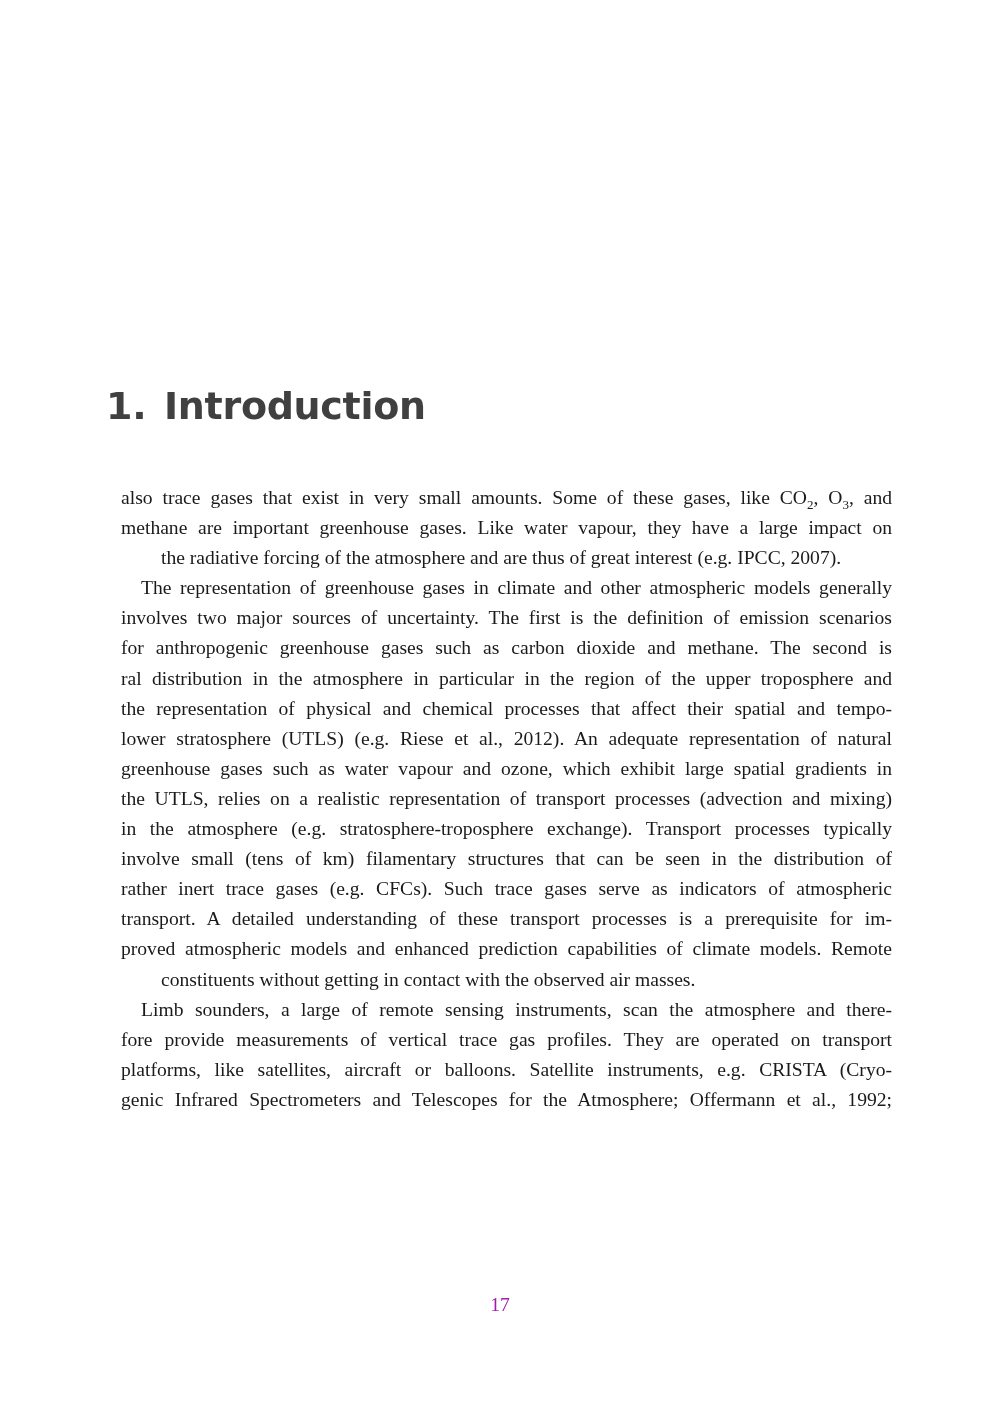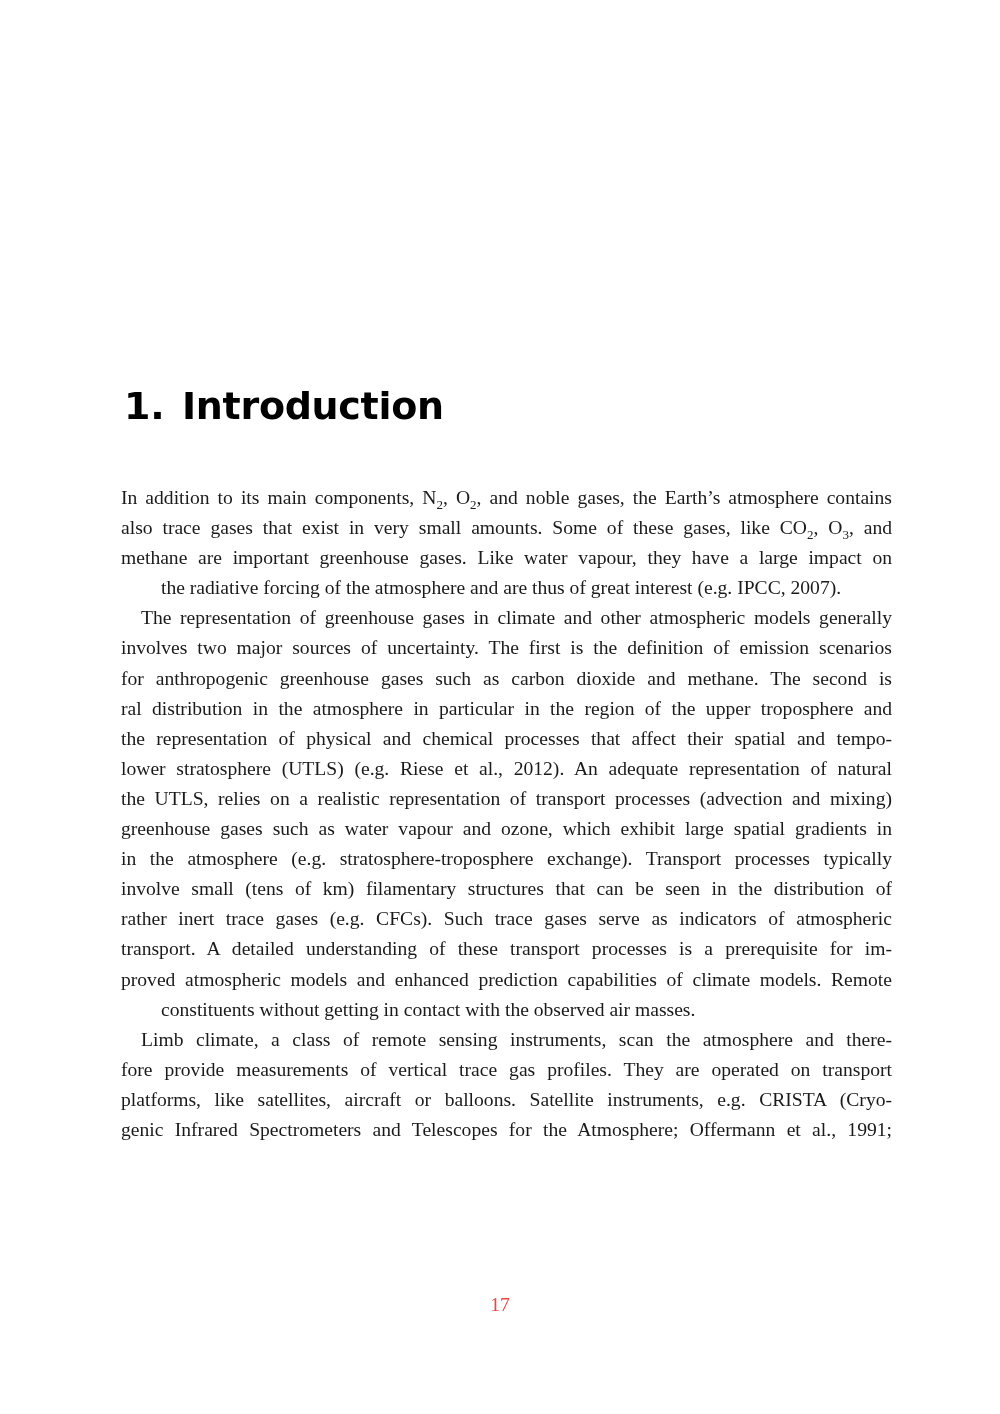--- a/index.html
+++ b/index.html
@@ -17,29 +17,29 @@
     .page {
       position: absolute;
       left: 0;
       top: 0;
       width: 1000px;
       height: 1414px;
       background: #ffffff;
     }
     .chapter-heading {
       position: absolute;
-      left: 124px;
+      left: 106px;
       top: 381px;
       margin: 0;
       font-family: "DejaVu Sans", sans-serif;
       font-weight: bold;
       font-size: 38px;
       line-height: 50px;
       letter-spacing: -0.3px;
-      color: #000000;
+      color: #404040;
       white-space: nowrap;
     }
     .chapter-heading .num {
       display: inline-block;
       width: 58px;
     }
     .body-text {
       position: absolute;
       left: 121px;
       top: 483px;
@@ -71,56 +71,55 @@
     }
     .page-number {
       position: absolute;
       left: 0;
       top: 1292px;
       width: 1000px;
       text-align: center;
       font-family: "Liberation Serif", serif;
       font-size: 19.6px;
       line-height: 26px;
-      color: #ef4444;
+      color: #a21caf;
     }
   </style>
 </head>
 <body>
 
 <div class="page">
   <h1 class="chapter-heading">
     <span class="num">1.</span><span>Introduction</span>
   </h1>
 
   <div class="body-text" id="body-text">
       <div>
-        <span class="line">In addition to its main components, N<sub>2</sub>, O<sub>2</sub>, and noble gases, the Earth’s atmosphere contains</span>
         <span class="line">also trace gases that exist in very small amounts.  Some of these gases, like CO<sub>2</sub>, O<sub>3</sub>, and</span>
         <span class="line">methane are important greenhouse gases.  Like water vapour, they have a large impact on</span>
         <span class="line last">the radiative forcing of the atmosphere and are thus of great interest (e.g. IPCC, 2007).</span>
       </div>
       <div>
         <span class="line indent">The representation of greenhouse gases in climate and other atmospheric models generally</span>
         <span class="line">involves two major sources of uncertainty.  The first is the definition of emission scenarios</span>
         <span class="line">for anthropogenic greenhouse gases such as carbon dioxide and methane.  The second is</span>
         <span class="line">ral distribution in the atmosphere in particular in the region of the upper troposphere and</span>
         <span class="line">the representation of physical and chemical processes that affect their spatial and tempo-</span>
         <span class="line">lower stratosphere (UTLS) (e.g. Riese et al., 2012).  An adequate representation of natural</span>
+        <span class="line">greenhouse gases such as water vapour and ozone, which exhibit large spatial gradients in</span>
         <span class="line">the UTLS, relies on a realistic representation of transport processes (advection and mixing)</span>
-        <span class="line">greenhouse gases such as water vapour and ozone, which exhibit large spatial gradients in</span>
         <span class="line">in the atmosphere (e.g.  stratosphere-troposphere exchange).  Transport processes typically</span>
         <span class="line">involve small (tens of km) filamentary structures that can be seen in the distribution of</span>
         <span class="line">rather inert trace gases (e.g.  CFCs).  Such trace gases serve as indicators of atmospheric</span>
         <span class="line">transport.  A detailed understanding of these transport processes is a prerequisite for im-</span>
         <span class="line">proved atmospheric models and enhanced prediction capabilities of climate models. Remote</span>
         <span class="line last">constituents without getting in contact with the observed air masses.</span>
       </div>
       <div>
-        <span class="line indent">Limb climate, a class of remote sensing instruments, scan the atmosphere and there-</span>
+        <span class="line indent">Limb sounders, a large of remote sensing instruments, scan the atmosphere and there-</span>
         <span class="line">fore provide measurements of vertical trace gas profiles.  They are operated on transport</span>
         <span class="line">platforms, like satellites, aircraft or balloons.  Satellite instruments, e.g.  CRISTA (Cryo-</span>
-        <span class="line">genic Infrared Spectrometers and Telescopes for the Atmosphere; Offermann et al., 1991;</span>
+        <span class="line">genic Infrared Spectrometers and Telescopes for the Atmosphere; Offermann et al., 1992;</span>
       </div>
     </div>
 
   <div class="page-number">17</div>
 </div>
 
 </body></html>

